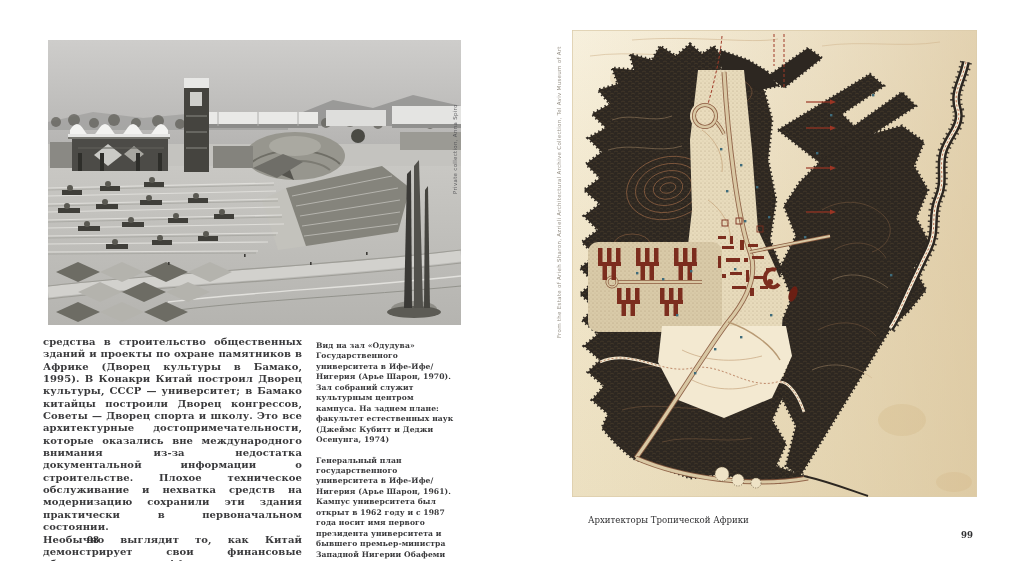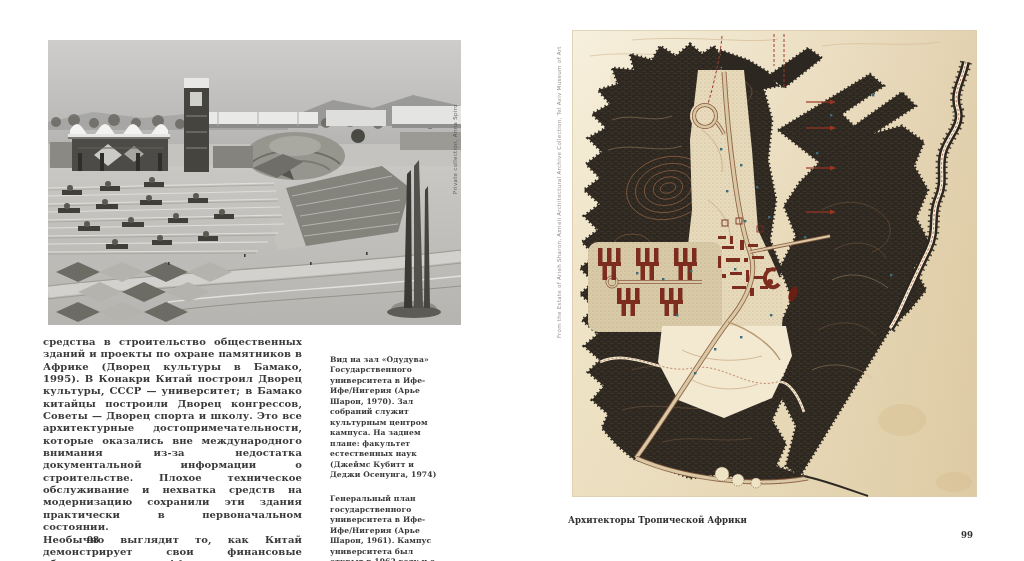--- a/index.html
+++ b/index.html
@@ -12,26 +12,26 @@
   .vcredit{writing-mode:vertical-rl;transform:rotate(180deg);
            font-family:"DejaVu Sans","Liberation Sans",sans-serif;
            font-size:5.5px;letter-spacing:.3px;line-height:1;}
   .photo-credit{right:3px;top:4px;height:150px;color:#4e4e52;opacity:.85;}
   .plan-credit{left:557px;top:30px;height:308px;width:12px;color:#9a948a;}
   .bodytext{left:43px;top:336px;width:259px;font-size:10px;line-height:12.35px;
             font-weight:bold;text-align:justify;letter-spacing:.1px;}
   .bodytext p{margin:0;}
   .captions{left:316px;top:341px;width:140px;font-size:7.6px;line-height:10.45px;
             font-weight:bold;letter-spacing:.1px;}
-  .captions p{margin:14px;}
+  .captions p{margin:0;}
   .captions p + p{margin-top:10px;}
   .pagenum{font-size:8.6px;font-weight:bold;color:#2f2f31;}
   .pn-left{left:45px;top:535px;padding-left:42px;}
   .pn-right{left:961px;top:530px;}
-  .footer-title{left:568px;top:515px;font-size:8.6px;font-weight:bold;color:#2f2f31;}
+  .footer-title{left:588px;top:515px;font-size:8.6px;font-weight:normal;color:#2f2f31;}
   
   .plan{left:572px;top:30px;width:405px;height:467px;}
   .plan svg{display:block;width:100%;height:100%;}
 </style>
 </head>
 <body>
 
 <div class="abs photo">
   <svg viewBox="0 0 413 285" aria-hidden="true">
     <defs>

